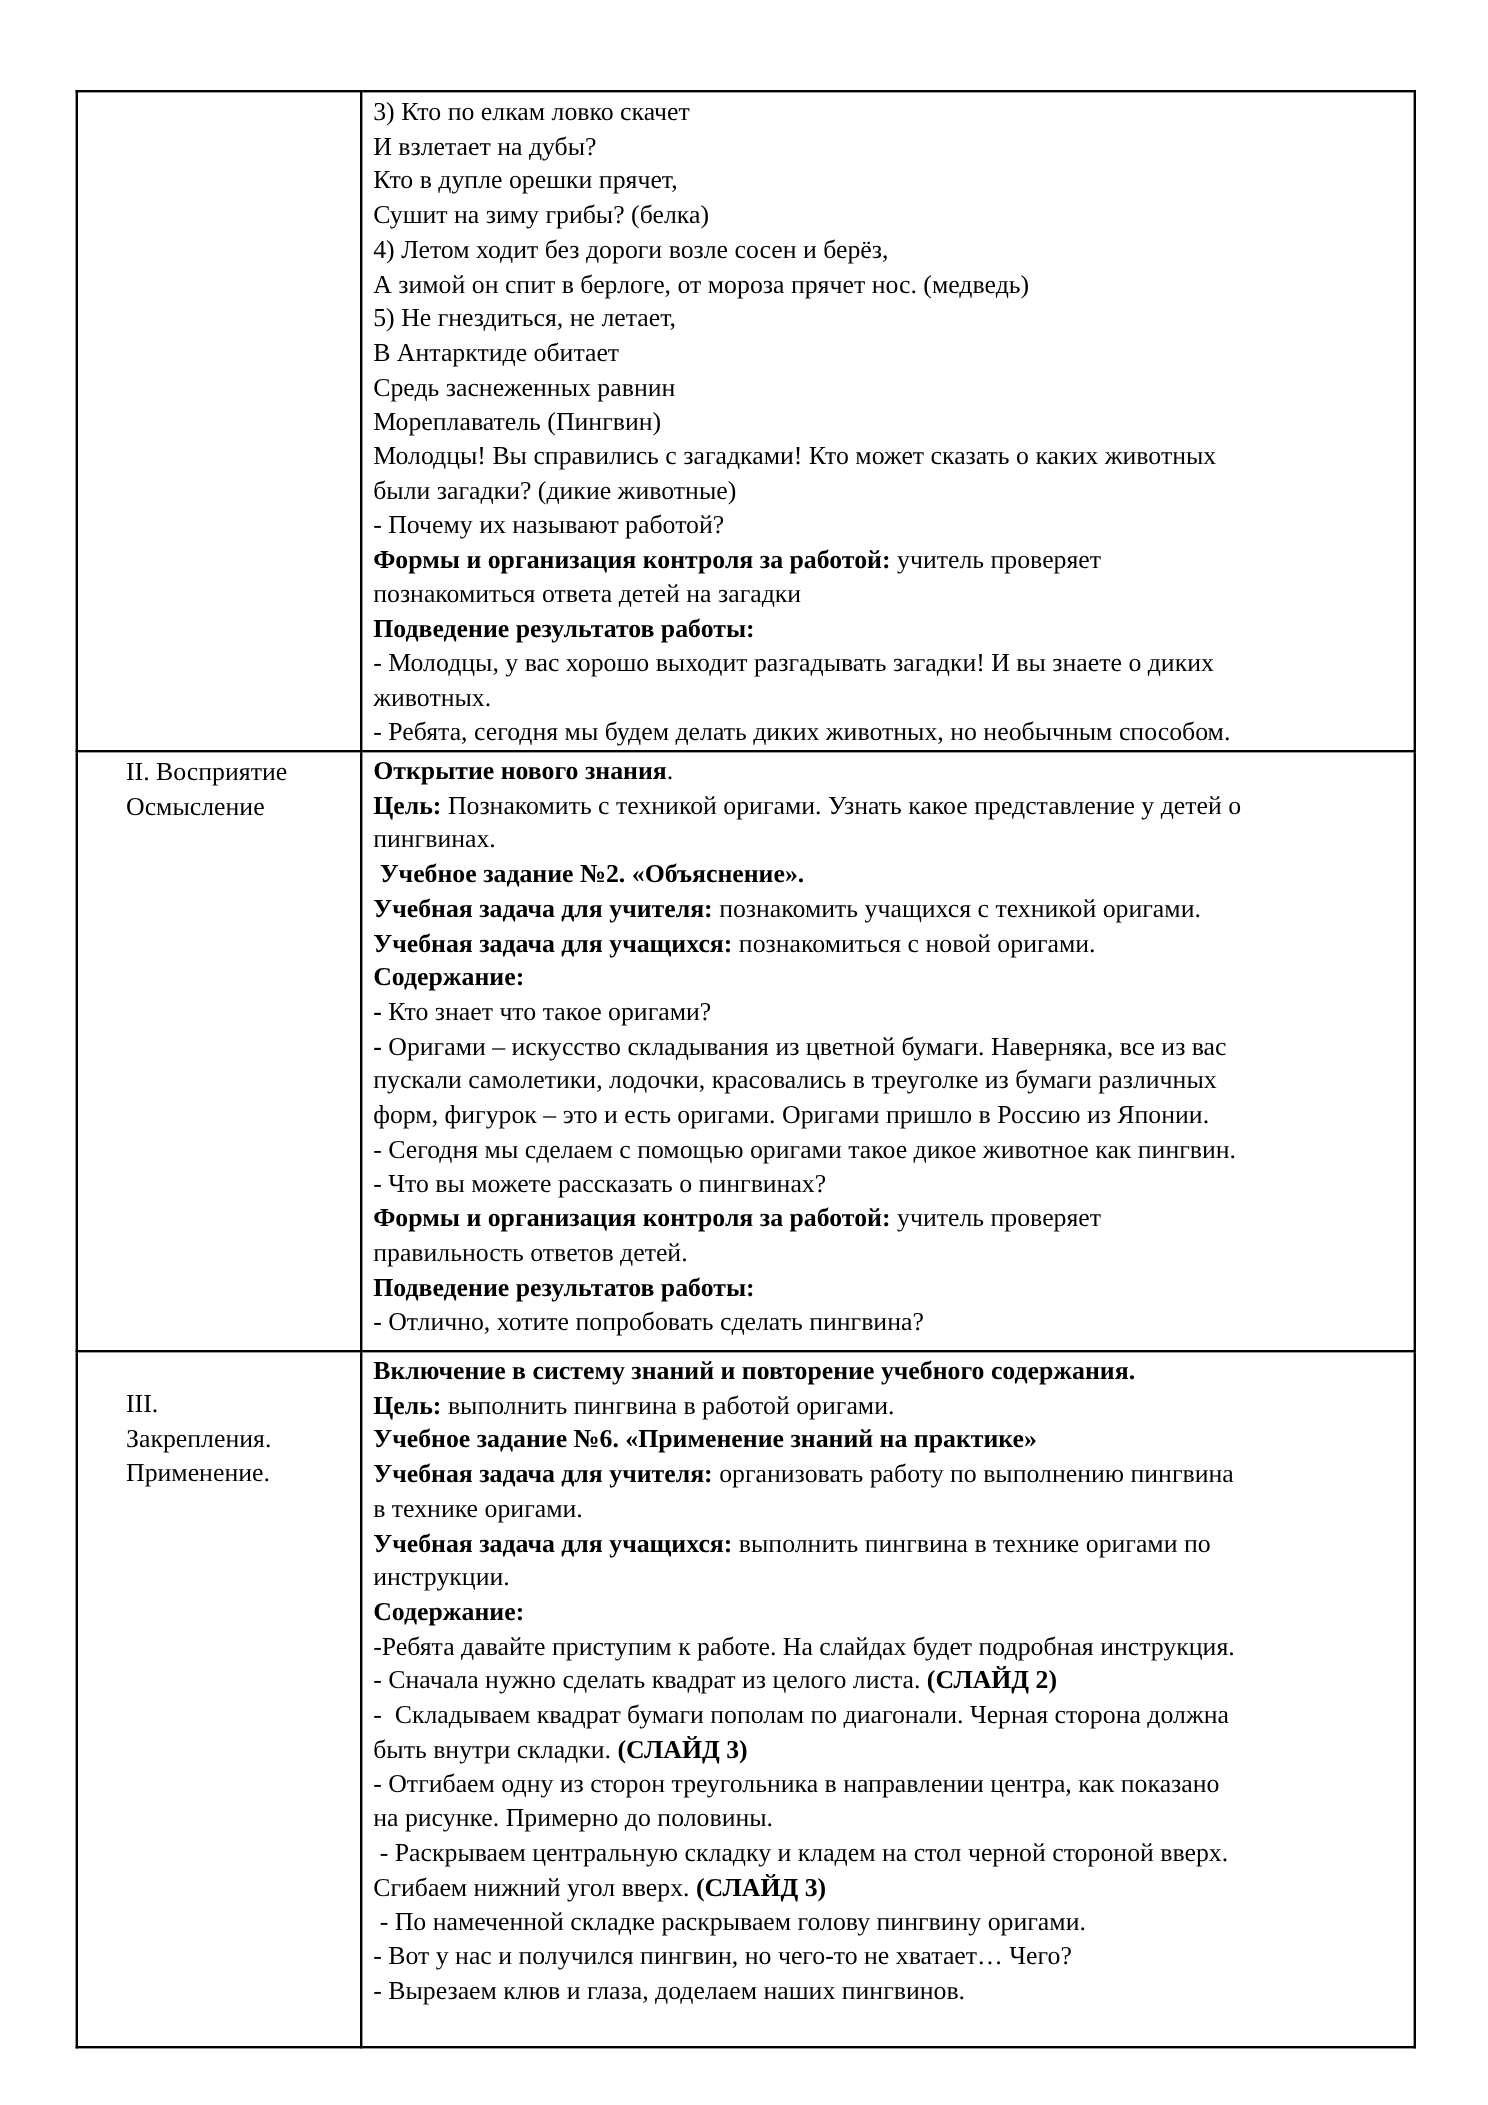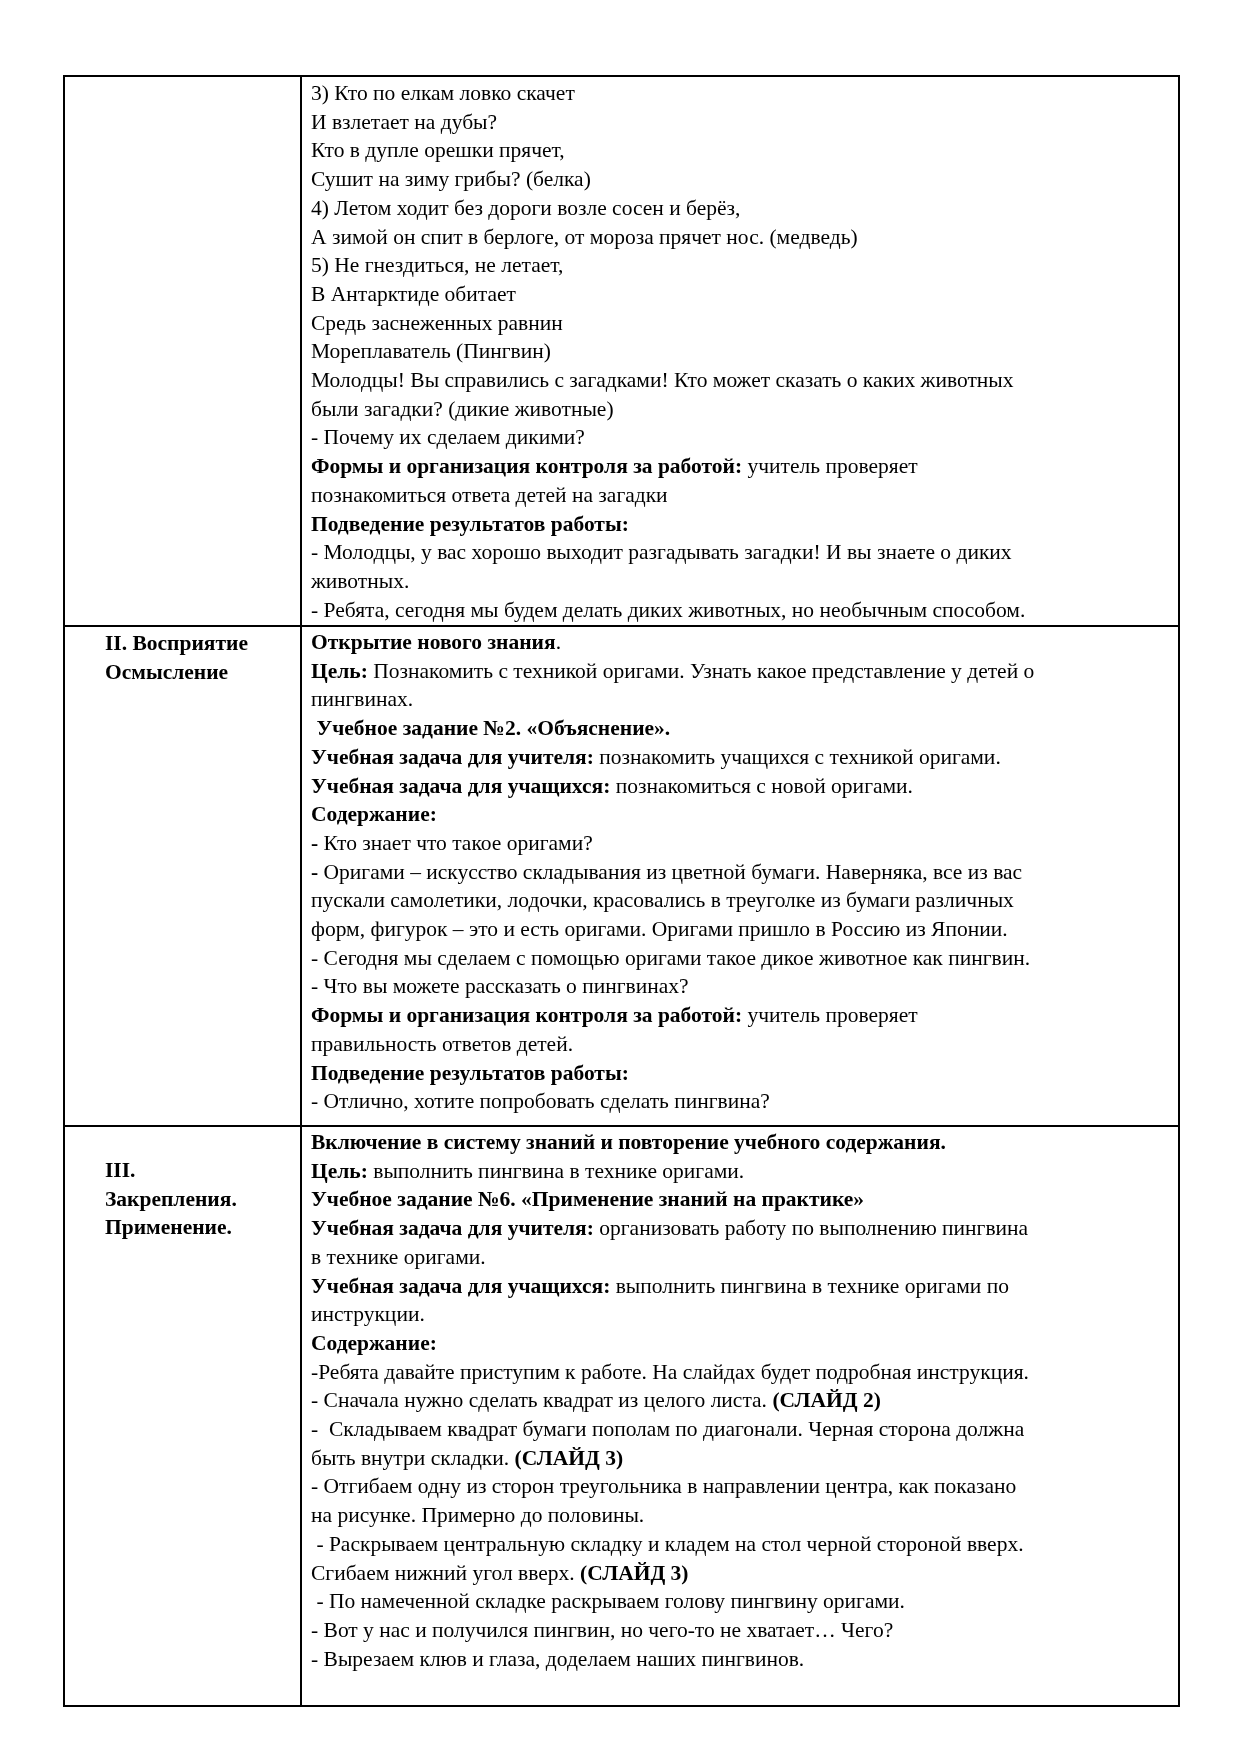--- a/index.html
+++ b/index.html
@@ -31,21 +31,21 @@
     table.lesson td {
       border: 2px solid #000;
       vertical-align: top;
       padding: 0;
       font-size: 21.5px;
       line-height: 28.7px;
     }
     col.c1 { width: 237px; }
     col.c2 { width: 878px; }
     td.stage {
-      font-weight: bold;
+      font-weight: normal;
       padding-left: 46px !important;
     }
     td.content {
       padding-left: 9px !important;
       padding-right: 6px !important;
       border-radius: 17px;
     }
     .row1 td { height: 546px; }
     .row1 td.content { padding-top: 2px !important; }
     .row2 td { height: 496px; }
@@ -76,21 +76,21 @@
             <span class="line"><span>Кто в дупле орешки прячет,</span></span>
             <span class="line"><span>Сушит на зиму грибы? (белка)</span></span>
             <span class="line"><span>4) Летом ходит без дороги возле сосен и берёз,</span></span>
             <span class="line"><span>А зимой он спит в берлоге, от мороза прячет нос. (медведь)</span></span>
             <span class="line"><span>5) Не гнездиться, не летает,</span></span>
             <span class="line"><span>В Антарктиде обитает</span></span>
             <span class="line"><span>Средь заснеженных равнин</span></span>
             <span class="line"><span>Мореплаватель (Пингвин)</span></span>
             <span class="line"><span>Молодцы! Вы справились с загадками! Кто может сказать о каких животных</span></span>
             <span class="line"><span>были загадки? (дикие животные)</span></span>
-            <span class="line"><span>- Почему их сделаем дикими?</span></span>
+            <span class="line"><span>- Почему их называют работой?</span></span>
             <span class="line"><span class="b">Формы и организация контроля за работой:</span><span> учитель проверяет</span></span>
             <span class="line"><span>познакомиться ответа детей на загадки</span></span>
             <span class="line"><span class="b">Подведение результатов работы:</span></span>
             <span class="line"><span>- Молодцы, у вас хорошо выходит разгадывать загадки! И вы знаете о диких</span></span>
             <span class="line"><span>животных.</span></span>
             <span class="line"><span>- Ребята, сегодня мы будем делать диких животных, но необычным способом.</span></span>
           </td>
       </tr>
       <tr class="row2">
         <td class="stage">
@@ -118,21 +118,21 @@
           </td>
       </tr>
       <tr class="row3">
         <td class="stage">
             <span class="line">III.</span>
             <span class="line">Закрепления.</span>
             <span class="line">Применение.</span>
           </td>
         <td class="content">
             <span class="line center"><span class="b">Включение в систему знаний и повторение учебного содержания.</span></span>
-            <span class="line"><span class="b">Цель:</span><span> выполнить пингвина в технике оригами.</span></span>
+            <span class="line"><span class="b">Цель:</span><span> выполнить пингвина в работой оригами.</span></span>
             <span class="line"><span class="b">Учебное задание №6. «Применение знаний на практике»</span></span>
             <span class="line"><span class="b">Учебная задача для учителя:</span><span> организовать работу по выполнению пингвина</span></span>
             <span class="line"><span>в технике оригами.</span></span>
             <span class="line"><span class="b">Учебная задача для учащихся:</span><span> выполнить пингвина в технике оригами по</span></span>
             <span class="line"><span>инструкции.</span></span>
             <span class="line"><span class="b">Содержание:</span></span>
             <span class="line"><span>-Ребята давайте приступим к работе. На слайдах будет подробная инструкция.</span></span>
             <span class="line"><span>- Сначала нужно сделать квадрат из целого листа. </span><span class="b">(СЛАЙД 2)</span></span>
             <span class="line"><span>-  Складываем квадрат бумаги пополам по диагонали. Черная сторона должна</span></span>
             <span class="line"><span>быть внутри складки. </span><span class="b">(СЛАЙД 3)</span></span>

